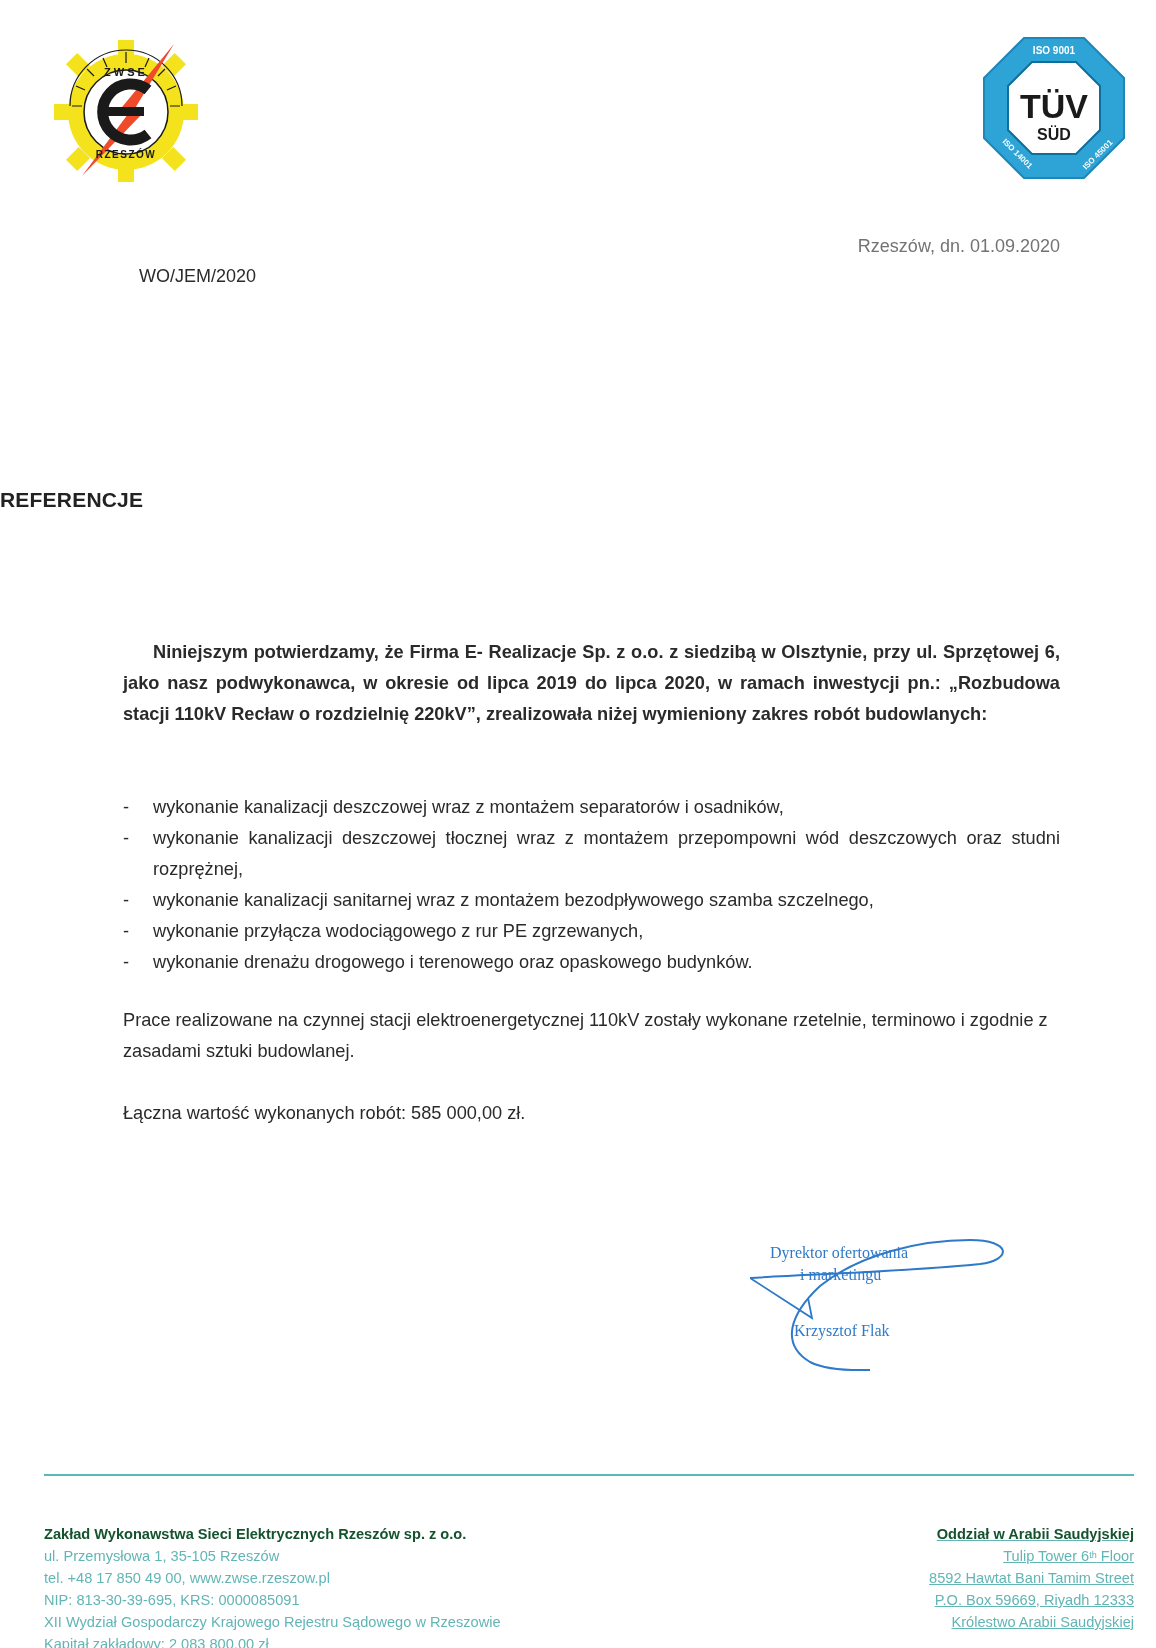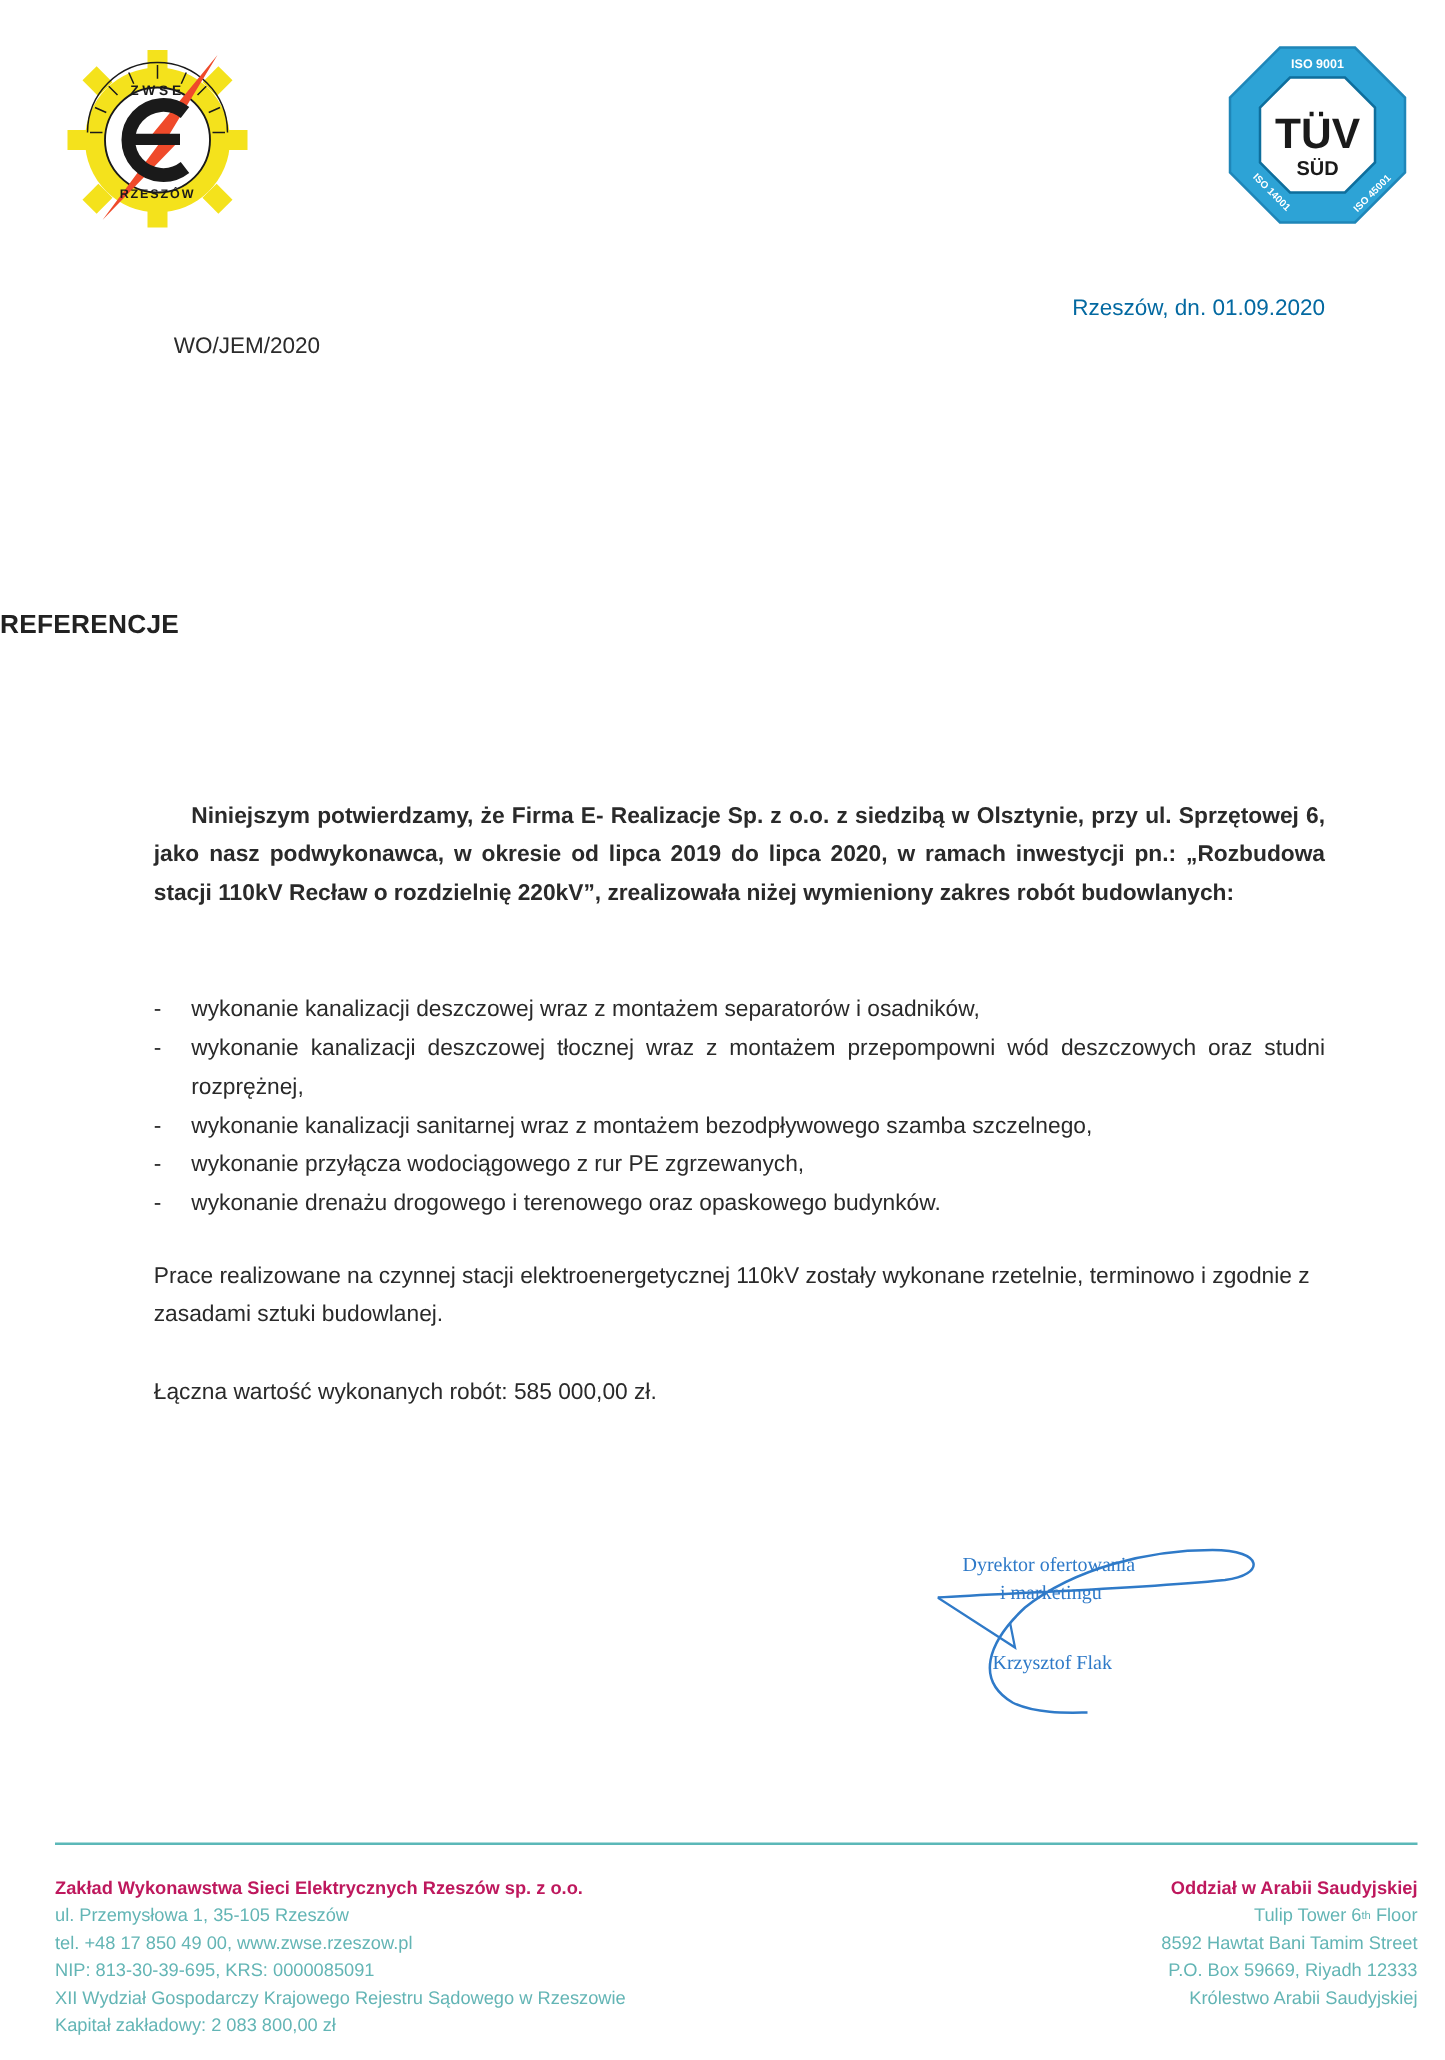--- a/index.html
+++ b/index.html
@@ -1,36 +1,36 @@
 <!DOCTYPE html>
 <html><head>
 <meta charset="utf-8">
 <style>
   html, body { margin:0; padding:0; background:#ffffff; }
   body { width:1156px; height:1648px; position:relative; overflow:hidden;
          font-family: "Liberation Sans", "DejaVu Sans", sans-serif; color:#2a2a2a; }
   .abs { position:absolute; }
   .logo-left { left:52px; top:36px; width:148px; height:148px; }
   .logo-right { left:982px; top:36px; width:144px; height:144px; }
-  .date { right:96px; top:236px; font-size:18px; color:#0369a1; }
+  .date { right:96px; top:236px; font-size:18px; color:#737373; }
   .refno { left:123px; top:266px; font-size:18px; color:#2b2b2b;margin-left:16px; }
   .title { left:0; width:1300px; top:488px; font-size:21px; font-weight:bold; color:#222; letter-spacing:0.2px; }
   .body { left:123px; width:937px; font-size:18.2px; line-height:31px; color:#2a2a2a; }
   .para1 { top:637px; text-align:justify; text-indent:30px;font-weight:bold; }
   .list { top:792px; margin:0; padding:0; list-style:none; }
   .list li { position:relative; padding-left:30px; text-align:justify; }
   .list li .dash { position:absolute; left:0; top:0; }
   .para2 { top:1005px; }
   .para3 { top:1098px; }
   .signature { left:760px; top:1240px; width:300px; height:140px; }
   .sig-text { font-family: "Liberation Serif", "DejaVu Serif", serif; color:#2f7ac8; font-size:16px; position:absolute; }
   .footer-line { left:44px; top:1474px; width:1090px; height:2px; background:#5bb8b8; }
   .footer-left { left:44px; top:1500px; font-size:14.6px; line-height:22px; color:#63b5b5; }
-  .footer-right { right:22px; top:1500px; font-size:14.6px; line-height:22px; color:#63b5b5; text-align:right; }
-  .footer-head { font-weight:bold; color:#be185d; }
+  .footer-right { right:22px; top:1500px; font-size:14.6px; line-height:22px; color:#63b5b5; text-align:right;text-decoration:underline; }
+  .footer-head { font-weight:bold; color:#14532d;margin-top:23px; }
   sup { font-size:9px; vertical-align:top; position:relative; top:-1px; }
 </style>
 </head>
 <body>
 
 <div class="abs logo-left">
   <svg width="148" height="148" viewBox="0 0 148 148">
 
     <g fill="#f4e21c">
       <circle cx="74" cy="76" r="58"></circle>

